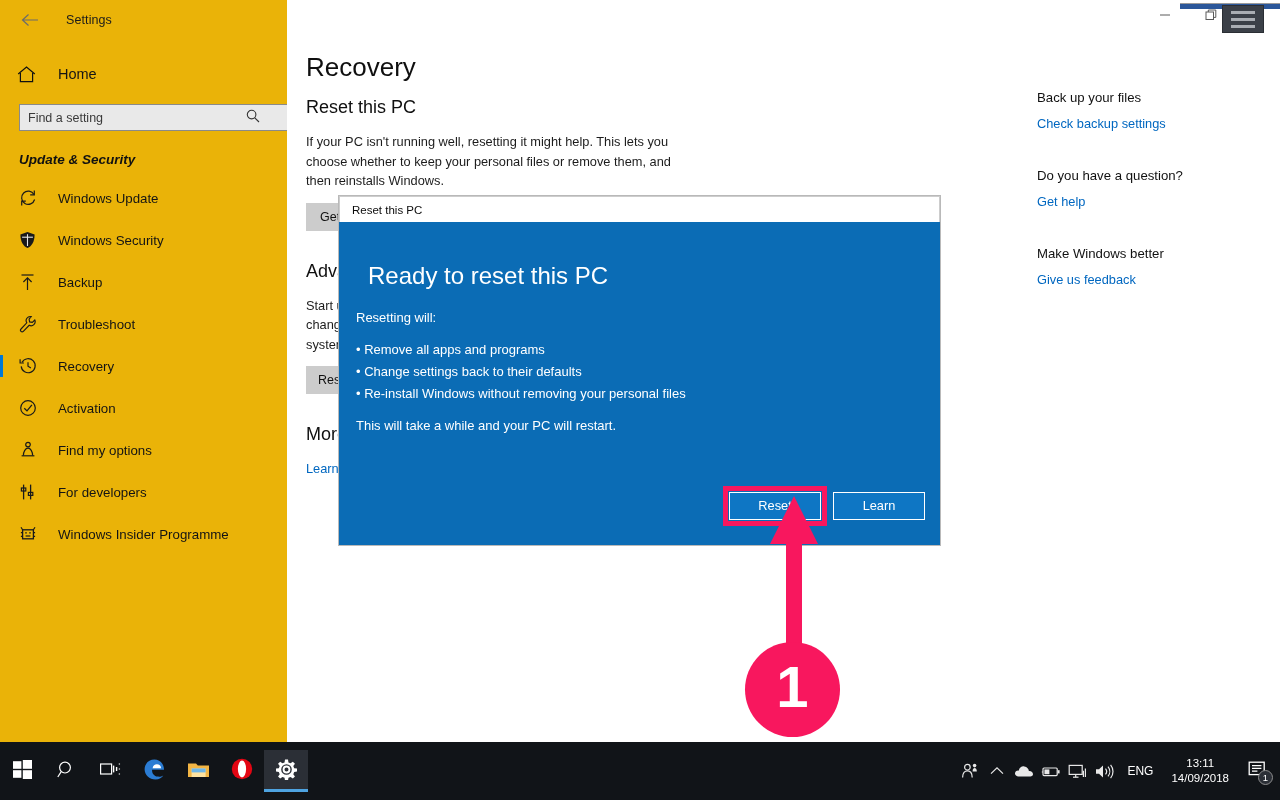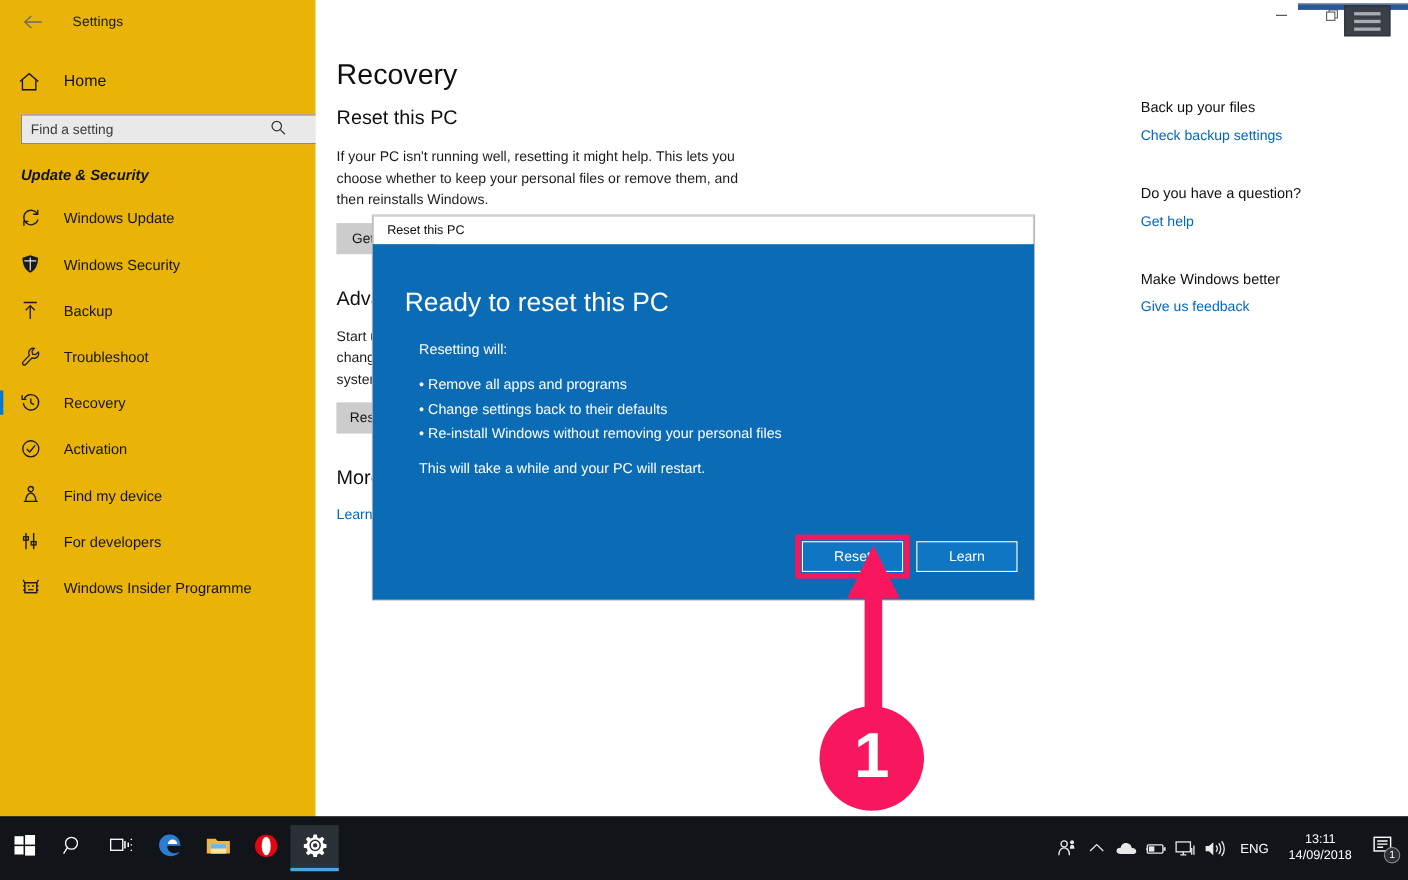--- a/index.html
+++ b/index.html
@@ -270,21 +270,21 @@
   }
   #dlg-heading {
     position: absolute;
     left: 28px; top: 40px;
     font-size: 24px;
     font-weight: 300;
     color: #ffffff;
   }
   #dlg-content {
     position: absolute;
-    left: 41px; top: 85px;
+    left: 16px; top: 85px;
     width: 520px;
   }
   .dlg-line {
     font-size: 13px;
     line-height: 22px;
     color: #ffffff;
   }
   .dlg-spacer { height: 10px; }
   #dlg-buttons {
     position: absolute;
@@ -504,21 +504,21 @@
         </div>
 
         <div class="nav-item">
           <span class="nav-ico">
             <svg width="18" height="18" viewBox="0 0 18 18">
               <circle cx="9" cy="3.6" r="2.3" fill="none" stroke="currentColor" stroke-width="1.2"></circle>
               <path d="M4.4 14.6 C4.4 10.6 6.5 7.2 9 7.2 C11.5 7.2 13.6 10.6 13.6 14.6" fill="none" stroke="currentColor" stroke-width="1.2"></path>
               <path d="M2.6 14.8 L15.4 14.8" stroke="currentColor" stroke-width="1.2"></path>
             </svg>
           </span>
-          <span class="nav-lbl">Find my device</span>
+          <span class="nav-lbl">Find my options</span>
         </div>
 
         <div class="nav-item">
           <span class="nav-ico">
             <svg width="18" height="18" viewBox="0 0 18 18">
               <path d="M4.6 1.6 L4.6 16.4" stroke="currentColor" stroke-width="1.3"></path>
               <rect x="2.4" y="5" width="4.4" height="3" fill="none" stroke="currentColor" stroke-width="1.2"></rect>
               <path d="M11.6 1.6 L11.6 16.4" stroke="currentColor" stroke-width="1.3"></path>
               <rect x="9.4" y="9.4" width="4.4" height="3" fill="none" stroke="currentColor" stroke-width="1.2"></rect>
             </svg>

